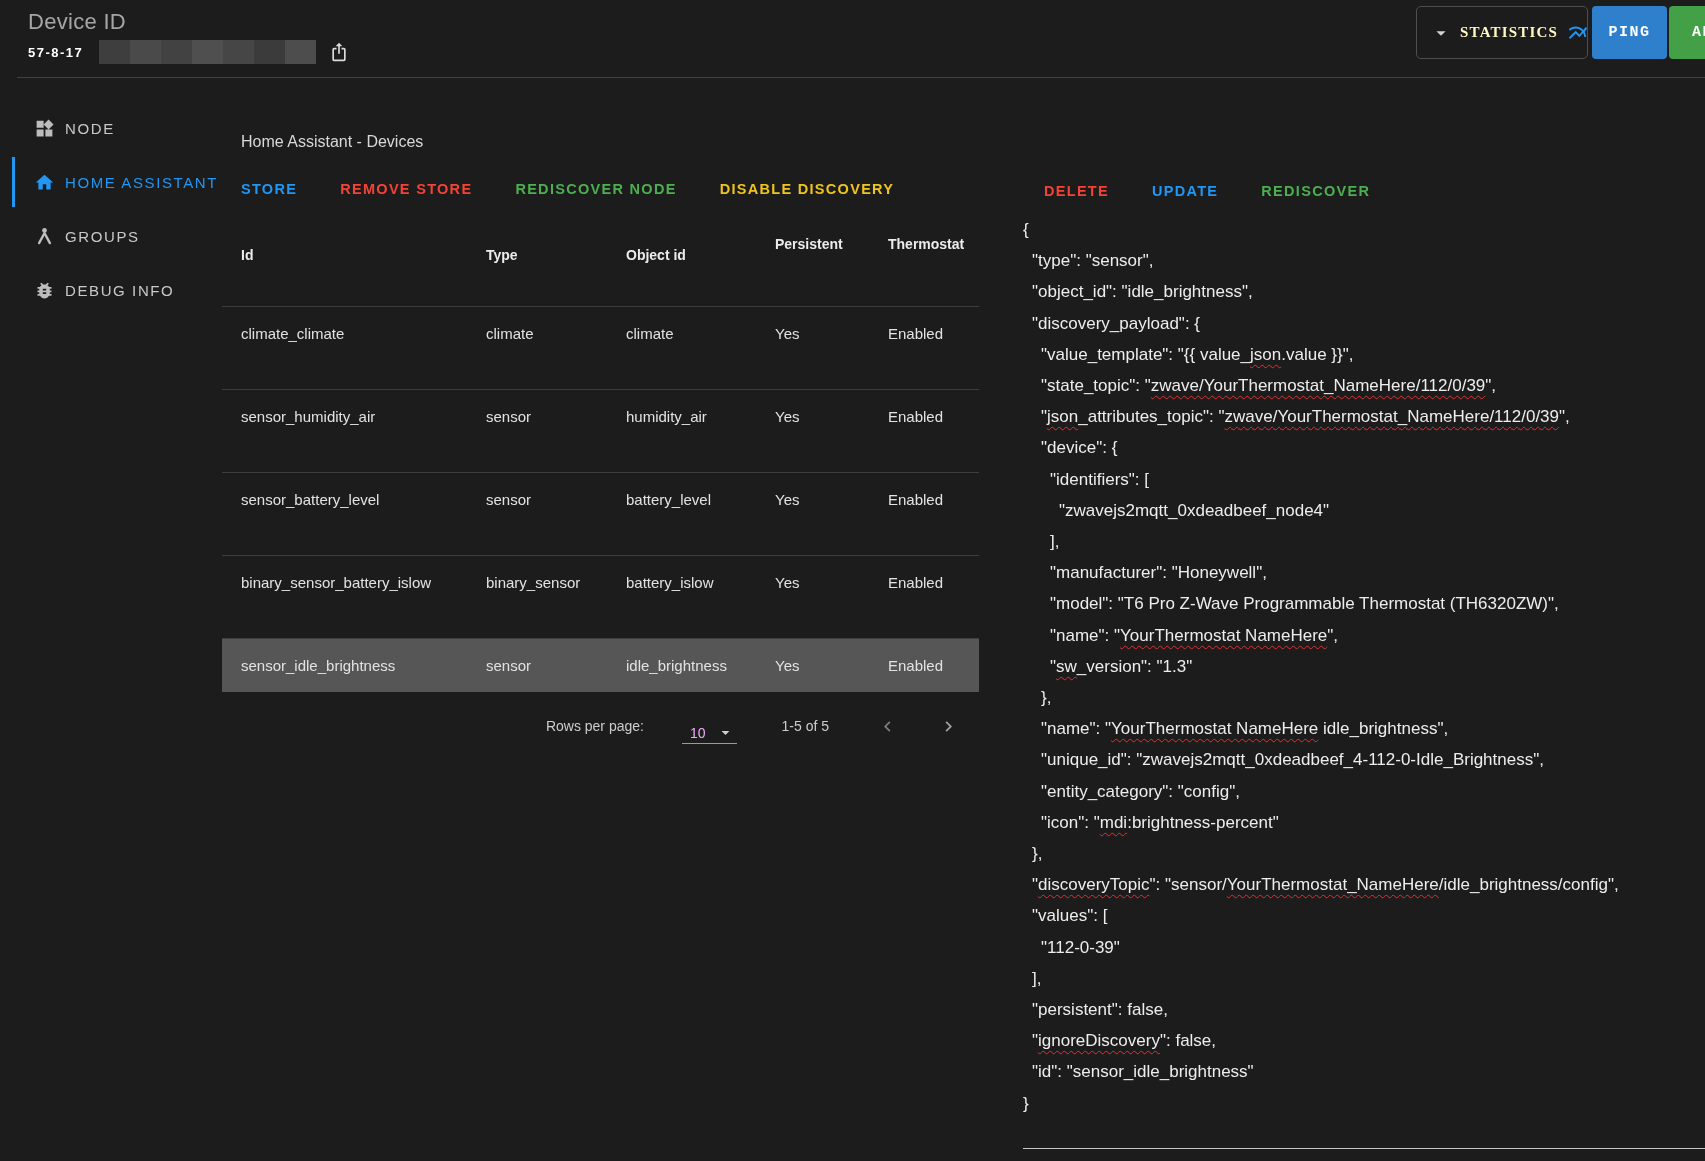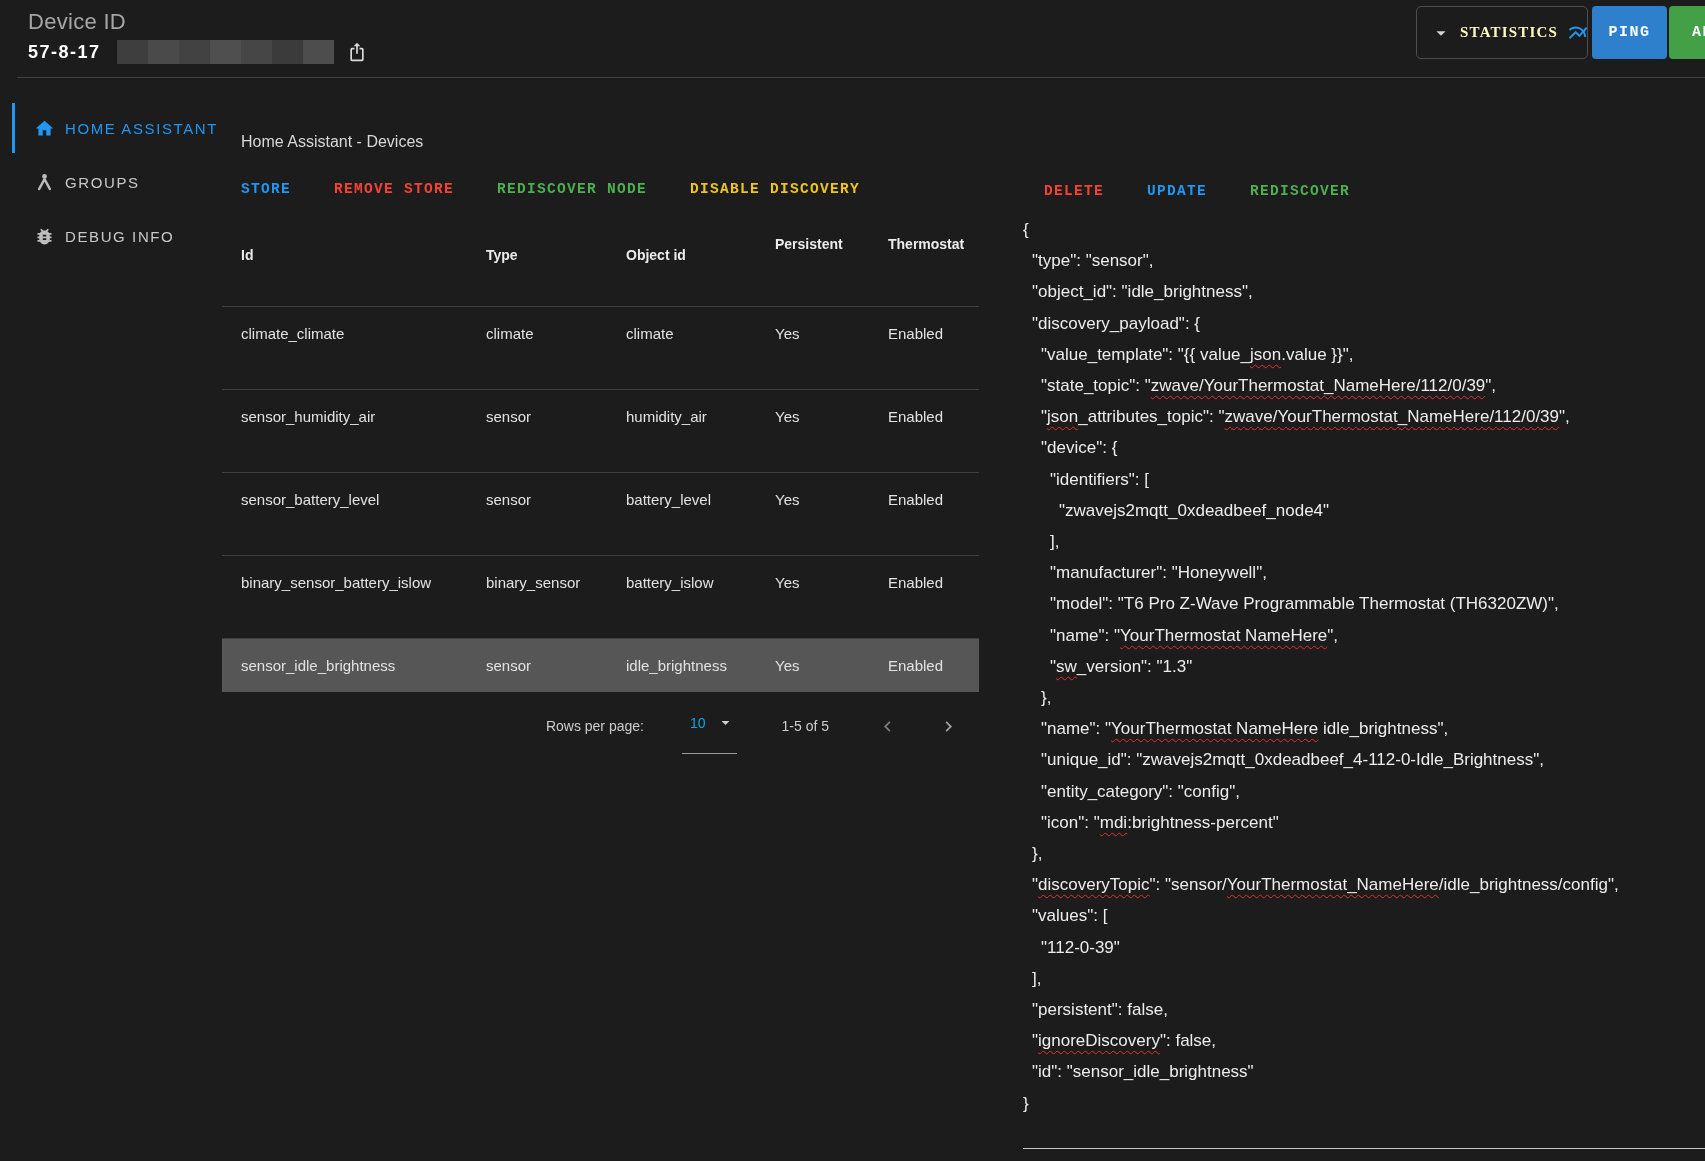--- a/index.html
+++ b/index.html
@@ -5,21 +5,21 @@
   * { margin:0; padding:0; box-sizing:border-box; }
   html,body { background:#111; }
   body { font-family:"Liberation Sans","DejaVu Sans",sans-serif; }
   .page { position:relative; width:1705px; height:1161px; background:#1c1c1c; overflow:hidden; }
 
   
   header { position:absolute; top:0; left:0; right:0; height:78px; }
   .hdr-line { position:absolute; top:77px; left:17px; right:0; height:1px; background:#414141; }
   .hdr-title { position:absolute; top:9px; left:28px; font-size:22px; color:#a6a6a6; letter-spacing:.3px; }
   .hdr-sub { position:absolute; top:40px; left:28px; display:flex; align-items:center; }
-  .dev-id { font-weight:bold; font-size:18px; color:#fff; letter-spacing:1.5px; }
+  .dev-id { font-weight:bold; font-size:13px; color:#fff; letter-spacing:1.5px; }
   .censor { display:inline-flex; margin-left:16px; }
   .cblock { width:31px; height:24px; display:inline-block; }
   .share { margin-left:13px; color:#dcdcdc; display:inline-flex; }
   .share svg { width:20px; height:20px; }
   .hdr-right { position:absolute; top:6px; right:-94px; display:flex; align-items:center; }
   .stats-box { height:53px; width:172px; border:1px solid #4e4e4e; border-radius:5px; display:flex; align-items:center; padding:0 10px 0 13px; margin-right:2px; cursor:pointer; background:transparent; }
   .stats-box .caret svg { width:22px; height:22px; color:#d2d2d2; display:block; }
   .stats-label { margin-left:8px; font-weight:bold; font-size:15px; letter-spacing:1.2px; }
   .stats-icon svg { width:22px; height:22px; margin-left:9px; display:block; }
   .btn { height:53px; border:none; border-radius:4px; color:#fff; font-family:Liberation Mono, monospace; font-weight:bold; font-size:15px; letter-spacing:1.5px; cursor:pointer; margin-left:2px; }
@@ -31,30 +31,30 @@
   .side-tab { position:relative; height:54px; display:flex; align-items:center; padding-left:34px; color:#c9c9c9; font-size:15px; letter-spacing:1.6px; cursor:pointer; }
   .side-tab svg { width:21px; height:21px; margin-right:10px; color:#bdbdbd; flex:none; }
   .side-tab.active, .side-tab.active svg { color:var(--accent,#2196f3); }
   .side-tab.active::before { content:""; position:absolute; left:12px; top:2px; bottom:2px; width:3px; background:var(--accent,#2196f3); }
 
   
   .main { position:absolute; left:222px; top:78px; width:757px; }
   .breadcrumb { margin:55px 0 0 19px; font-size:16px; color:#d8d8d8; }
   .actions { display:flex; gap:43px; margin:23px 0 0 19px; height:30px; align-items:center; }
   .panel .actions { margin:98px 0 0 21px; }
-  .text-btn { background:none; border:none; font-family:Liberation Mono, monospace; font-weight:bold; font-size:14.5px; letter-spacing:1.3px; cursor:pointer; padding:0; white-space:nowrap; }
+  .text-btn { background:none; border:none; font-family:Liberation Sans, sans-serif; font-weight:bold; font-size:14.5px; letter-spacing:1.3px; cursor:pointer; padding:0; white-space:nowrap; }
   .table { margin-top:16px; }
   .t-row { display:grid; grid-template-columns:245px 140px 149px 113px 1fr; padding-left:19px; height:54px; align-items:center; font-size:15px; color:#e2e2e2; border-top:1px solid #3e3e3e;margin-top:29px; }
   .t-head-row { height:44px; font-weight:bold; font-size:14px; color:#ececec; border-top:none; }
   .t-head-row .cell:nth-child(n+4) { transform:translateY(-11px); }
   .t-row.selected { background:#565656; }
   .cell { overflow:hidden; white-space:nowrap; }
 
   .pagination { display:flex; align-items:center; justify-content:flex-end; height:56px; margin-top:6px; padding-right:20px; font-size:14px; color:#cdcdcd; }
-  .rpp-select { display:inline-flex; align-items:center; margin-left:38px; border-bottom:1px solid #9a9a9a; padding:0 2px 21px 8px; color:#0ea5e9; cursor:pointer;margin-top:15px; }
+  .rpp-select { display:inline-flex; align-items:center; margin-left:38px; border-bottom:1px solid #9a9a9a; padding:0 2px 1px 8px; color:#f0abfc; cursor:pointer;margin-top:15px; }
   .rpp-select svg { width:19px; height:19px; color:#cfcfcf; margin-left:10px; }
   .range { margin-left:45px; }
   .chev { display:inline-flex; cursor:pointer; }
   .chev svg { width:21px; height:21px; }
   .chev-left { margin-left:48px; color:#7d7d7d; }
   .chev-right { margin-left:40px; color:#a3a3a3; }
 
   
   .panel { position:absolute; left:1023px; top:78px; width:682px; height:1083px; }
   .json-label { margin:12px 0 0 0; font-size:14px; color:#b3b3b3; }
@@ -101,20 +101,26 @@
             </svg>
         </span>
       </div>
       <button class="btn ping" id="ping-btn" style="background: rgb(46, 128, 204);">PING</button>
       <button class="btn advanced" id="advanced-btn" style="background: rgb(67, 160, 71);">ADVANCED</button>
     </div>
   </header>
   <div class="hdr-line"></div>
 
   <nav class="sidebar" id="sidebar">
+      <div class="side-tab">
+        <svg viewBox="0 0 24 24">
+          <path fill="currentColor" d="M3,3H11V7.34L16.66,1.69L22.31,7.34L16.66,13H21V21H13V13H16.66L11,7.34V11H3V3M3,13H11V21H3V13Z"></path>
+        </svg>
+        <span>NODE</span>
+      </div>
       <div class="side-tab active">
         <svg viewBox="0 0 24 24">
           <path fill="currentColor" d="M10,20V14H14V20H19V12H22L12,3L2,12H5V20H10Z"></path>
         </svg>
         <span>HOME ASSISTANT</span>
       </div>
       <div class="side-tab">
         <svg viewBox="0 0 24 24">
           <circle cx="12" cy="5" r="2.7" fill="currentColor"></circle>
           <path d="M12,8.2 L5.8,19.5 M12,8.2 L18.2,19.5" stroke="currentColor" stroke-width="2.7" fill="none" stroke-linecap="round"></path>

